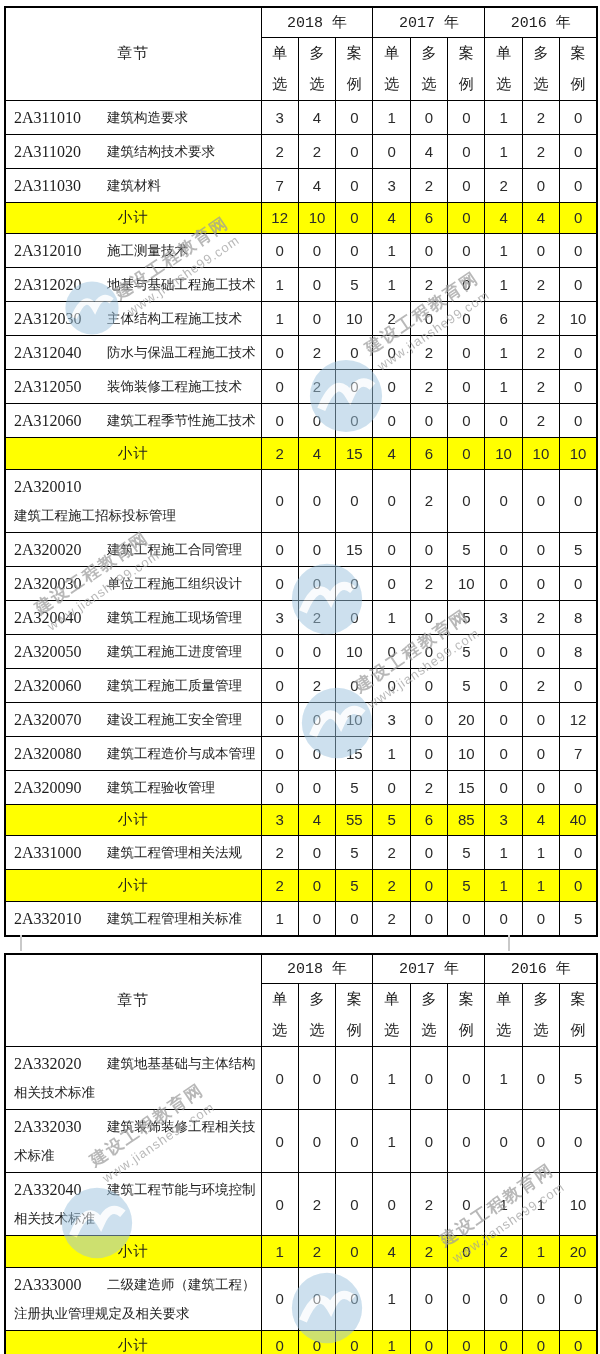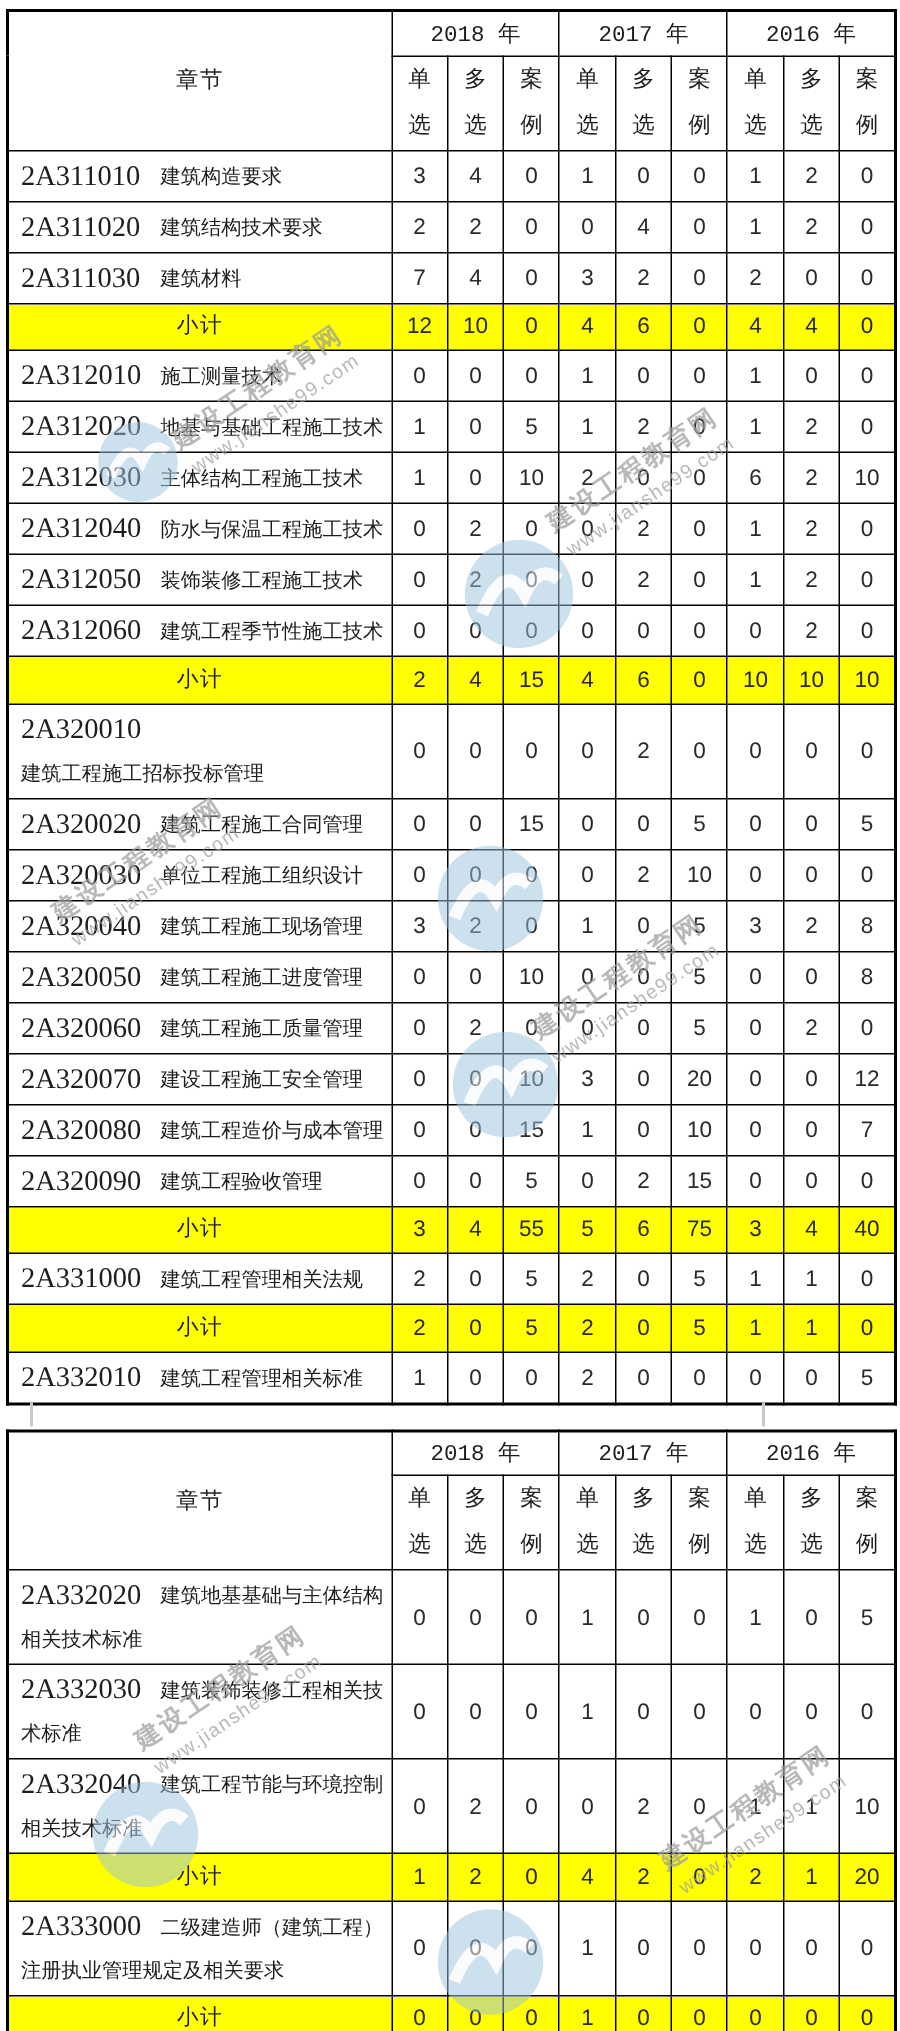--- a/index.html
+++ b/index.html
@@ -15,21 +15,21 @@
   tr.h-sub{height:63px;padding-left:14px;}
   th{font-weight:normal;}
   th.chapter-head{font-size:15px;letter-spacing:1px;}
   th.year{font-size:15px;font-family:Liberation Mono, monospace;}
   th.sub{text-align:center;}
   th.sub .vtext{display:inline-block;width:1.05em;word-break:break-all;line-height:31px;font-size:15px;}
   tr.row{height:31.5px;}
   tr.tall{height:62px;}
   tr.hl td{background:#ffff00;}
   td.chapter{font-size:13.5px;text-align:left;padding:2px 2px 2px 8px;line-height:29px;}
-  td.chapter .code{display:inline-block;width:93px;font-size:19px;vertical-align:bottom;}
+  td.chapter .code{display:inline-block;width:93px;font-size:16px;vertical-align:bottom;}
   td.chapter.centered{text-align:center;padding:0;font-size:14.5px;letter-spacing:1px;}
   tr.t1row td.chapter .cname{white-space:nowrap;}
   td.num{
     text-align:center;font-size:15px;color:#2a2a2a;
     font-family:"Liberation Sans","DejaVu Sans",sans-serif;
   }
   .gap{height:16px;position:relative;}
   .tick{position:absolute;top:-2px;width:2px;height:16px;background:#c9c9c9;}
   .tick.left{left:16px;}
   .tick.right{left:504px;}
@@ -321,21 +321,21 @@
           <td class="num">0</td>
           <td class="num">0</td>
         </tr>
         <tr class="row hl t1row">
           <td class="chapter centered">小计</td>
           <td class="num">3</td>
           <td class="num">4</td>
           <td class="num">55</td>
           <td class="num">5</td>
           <td class="num">6</td>
-          <td class="num">75</td>
+          <td class="num">85</td>
           <td class="num">3</td>
           <td class="num">4</td>
           <td class="num">40</td>
         </tr>
         <tr class="row t1row">
           <td class="chapter"><span class="code">2A331000</span><span class="cname">建筑工程管理相关法规</span></td>
           <td class="num">2</td>
           <td class="num">0</td>
           <td class="num">5</td>
           <td class="num">2</td>

